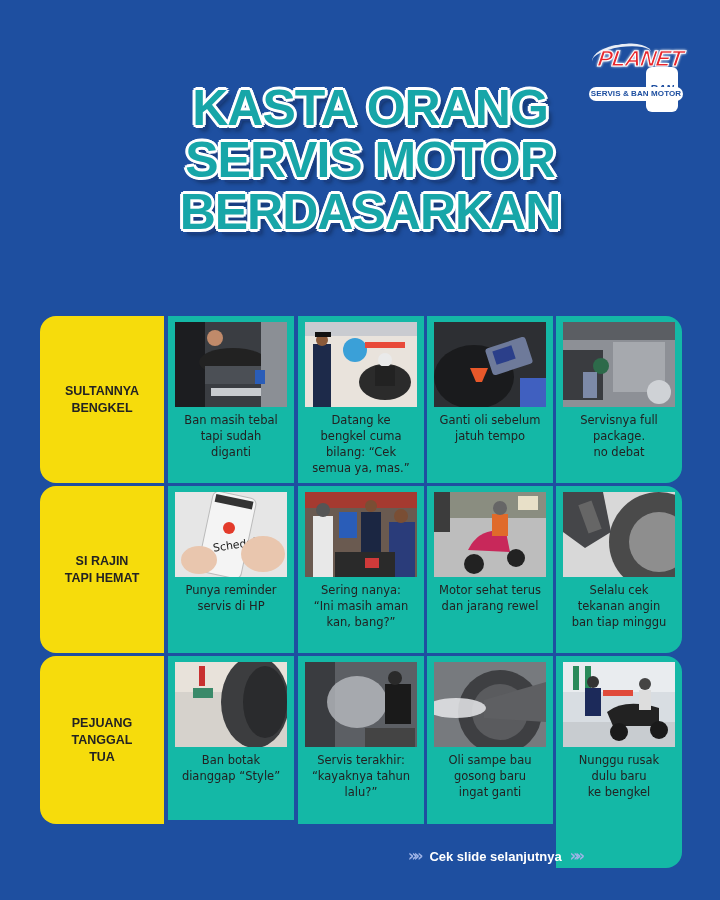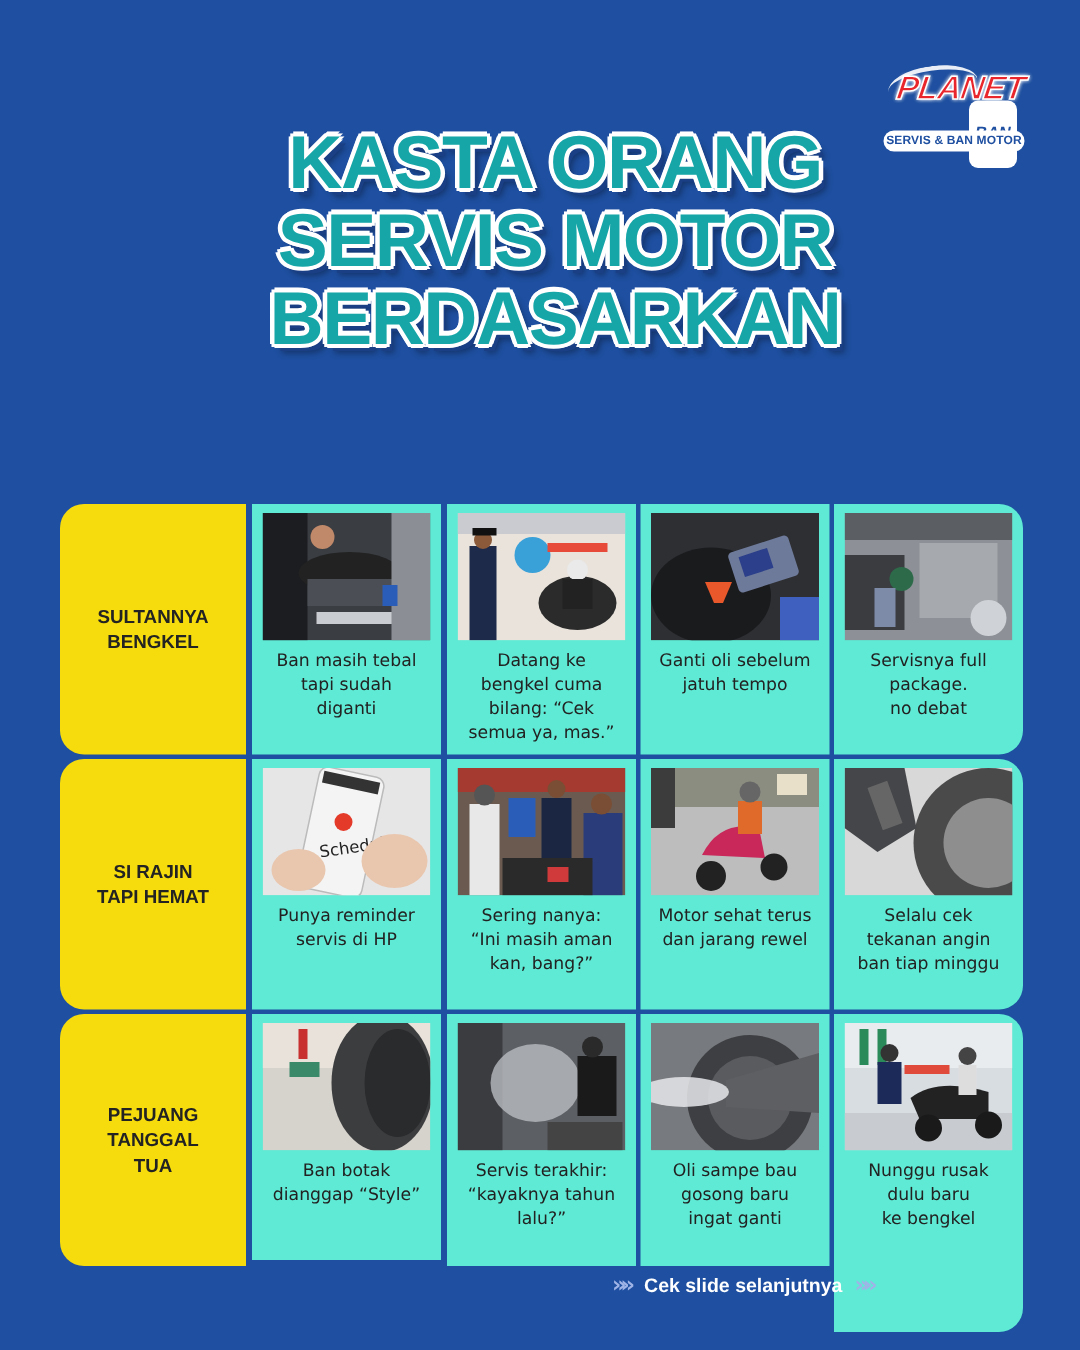--- a/index.html
+++ b/index.html
@@ -11,25 +11,25 @@
   .logo-ban { position: absolute; left: 58px; top: 23px; font-family: "Liberation Sans", sans-serif; font-weight: 700; font-style: italic; font-size: 11px; color: #1e4fa0; background: #fff; border-radius: 6px; padding: 16px 4px; line-height: 13px; }
   .logo-swoosh { position: absolute; left: 4px; top: 0px; width: 60px; height: 26px; border-top: 3px solid #fff; border-radius: 50% 50% 0 0; transform: rotate(-8deg); opacity: 0.9; }
   .logo-tag { position: absolute; left: 1px; top: 43px; width: 94px; height: 14px; background: #fff; border-radius: 7px; color: #1e4fa0; font-family: "Liberation Sans", sans-serif; font-weight: 700; font-size: 8px; line-height: 14px; text-align: center; letter-spacing: 0.1px; }
 
   .title { position: absolute; left: 140px; top: 82px; width: 460px; text-align: center; }
   .title-line { display: block; font-family: "Liberation Sans", sans-serif; font-weight: 900; font-size: 50px; line-height: 52px; color: #17a6a8; letter-spacing: -1px; text-shadow:
       3px 0 0 #fff, -3px 0 0 #fff, 0 3px 0 #fff, 0 -3px 0 #fff,
       2px 2px 0 #fff, -2px 2px 0 #fff, 2px -2px 0 #fff, -2px -2px 0 #fff,
       4px 5px 0 #1a3f85, 5px 6px 4px rgba(0,0,0,0.35); }
 
-  .grid { position: absolute; left: 40px; top: 336px; width: 642px; height: 508px; }
+  .grid { position: absolute; left: 40px; top: 316px; width: 642px; height: 508px; }
   .row { position: absolute; left: 0; width: 642px; height: 167px; }
   .row-label { position: absolute; left: 0; top: 0; width: 124px; height: 167px; background: #f6dc0c; border-radius: 16px 0 0 16px; display: flex; align-items: center; justify-content: center; text-align: center; }
   .row-label span { font-family: "Liberation Sans", sans-serif; font-weight: 700; font-size: 12.5px; line-height: 17px; color: #232323; white-space: pre-line; }
-  .cell { position: absolute; top: 0; width: 126px; height: 167px; background: #5eead4; }
+  .cell { position: absolute; top: 0; width: 126px; height: 167px; background: #14b8a6; }
   .cell.last { border-radius: 0 16px 16px 0; }
   .photo { position: absolute; left: 7px; top: 6px; width: 112px; height: 85px; overflow: hidden; }
   .caption { position: absolute; left: 4px; right: 4px; top: 96px; text-align: center; font-family: "DejaVu Sans", sans-serif; font-size: 11.5px; line-height: 16px; color: #222; white-space: pre-line; }
 
   .footer { position: absolute; left: 408px; top: 844px; height: 24px; display: flex; align-items: center; }
   .chev { color: #9fb4e6; font-weight: 700; font-size: 15px; letter-spacing: -4px; font-family: "DejaVu Sans", sans-serif; }
   .footer-text { color: #fff; font-family: "Liberation Sans", sans-serif; font-weight: 700; font-size: 13px; margin: 0 8px 0 10px; }
 </style>
 </head>
 <body>

